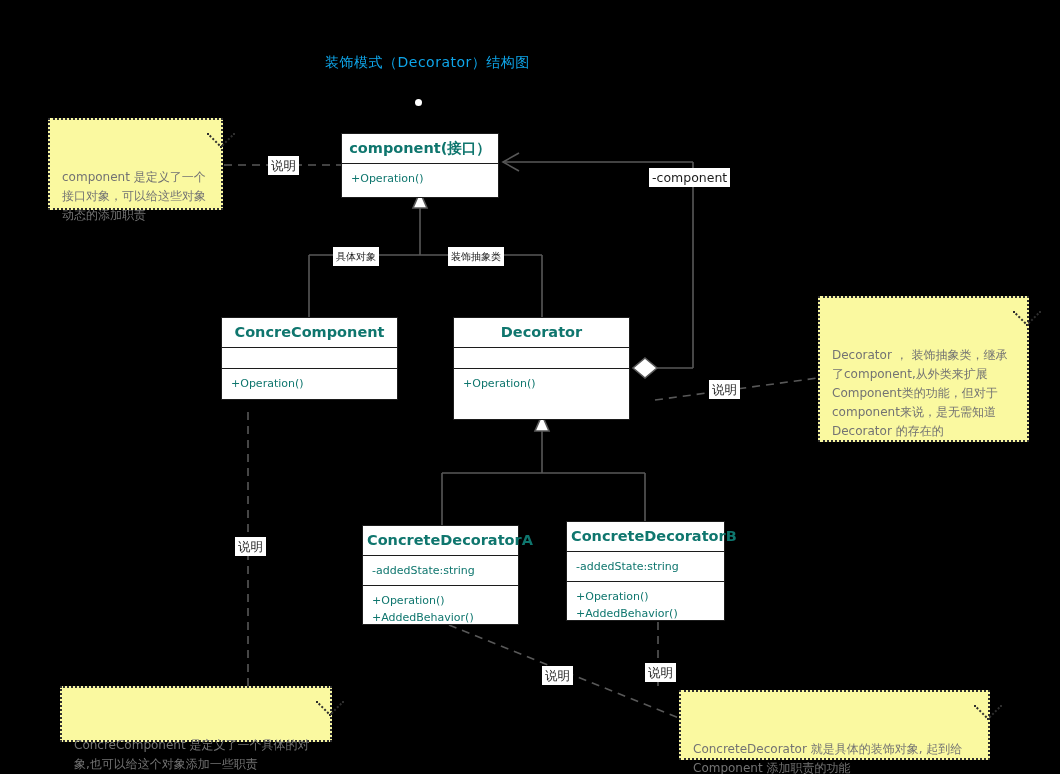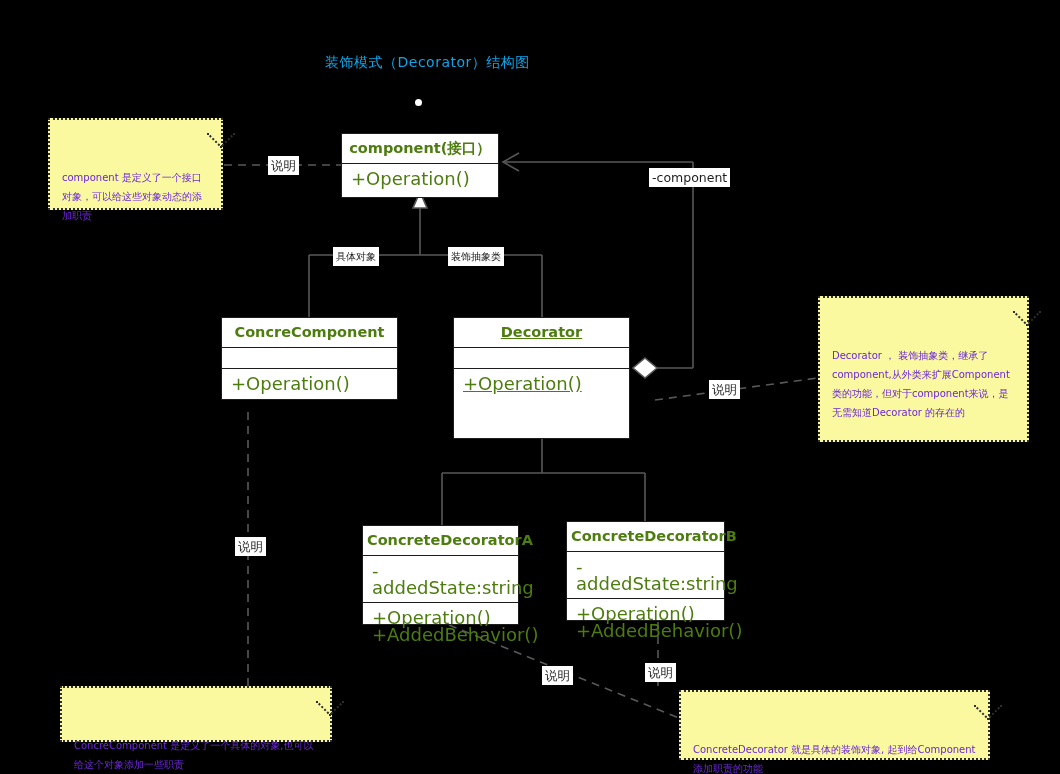--- a/index.html
+++ b/index.html
@@ -47,51 +47,51 @@
     border-radius: 50%;
     background: #ffffff;
   }
 
   
   .uml-class {
     position: absolute;
     background: #ffffff;
     border: 1.6px solid #1c1c1c;
     box-sizing: border-box;
-    color: #4d7c0f;
+    color: #0f766e;
   }
   .uml-name {
     font-weight: bold;
     font-size: 14.5px;
     text-align: center;
     padding: 6px 4px 6px 4px;
     line-height: 17px;
     box-sizing: border-box;
   }
   .uml-sep {
     height: 0;
     border-top: 1.6px solid #1c1c1c;
   }
   .uml-attrs, .uml-ops {
-    font-size: 18px;
+    font-size: 11px;
     padding: 6px 9px 6px 9px;
     line-height: 17px;
     box-sizing: border-box;
     white-space: pre-line;
   }
   .uml-attrs.empty { min-height: 20px; }
 
   
   .note {
     position: absolute;
     background: #faf9a0;
     border: 2px dotted #2e2e2e;
     box-sizing: border-box;
-    color: #6d28d9;
-    font-size: 10px;
+    color: #737373;
+    font-size: 12px;
     line-height: 19px;
     padding: 10px 12px;
     white-space: pre-line;
   }
   .note .fold {
     position: absolute;
     top: 0;
     right: 0;
     width: 18px;
     height: 18px;
@@ -160,21 +160,21 @@
   </div>
 
   <div class="uml-class" style="left:221px; top:317px; width:177px; height:83px;">
     <div class="uml-name">ConcreComponent</div>
     <div class="uml-sep"></div>
     <div class="uml-attrs empty"></div>
     <div class="uml-sep"></div>
     <div class="uml-ops">+Operation()</div>
   </div>
 
-  <div class="uml-class" style="left:453px; top:317px; width:177px; height:122px;text-decoration:underline;">
+  <div class="uml-class" style="left:453px; top:317px; width:177px; height:103px;">
     <div class="uml-name">Decorator</div>
     <div class="uml-sep"></div>
     <div class="uml-attrs empty"></div>
     <div class="uml-sep"></div>
     <div class="uml-ops">+Operation()</div>
   </div>
 
   <div class="uml-class" style="left:362px; top:525px; width:157px; height:100px;">
     <div class="uml-name">ConcreteDecoratorA</div>
     <div class="uml-sep"></div>

